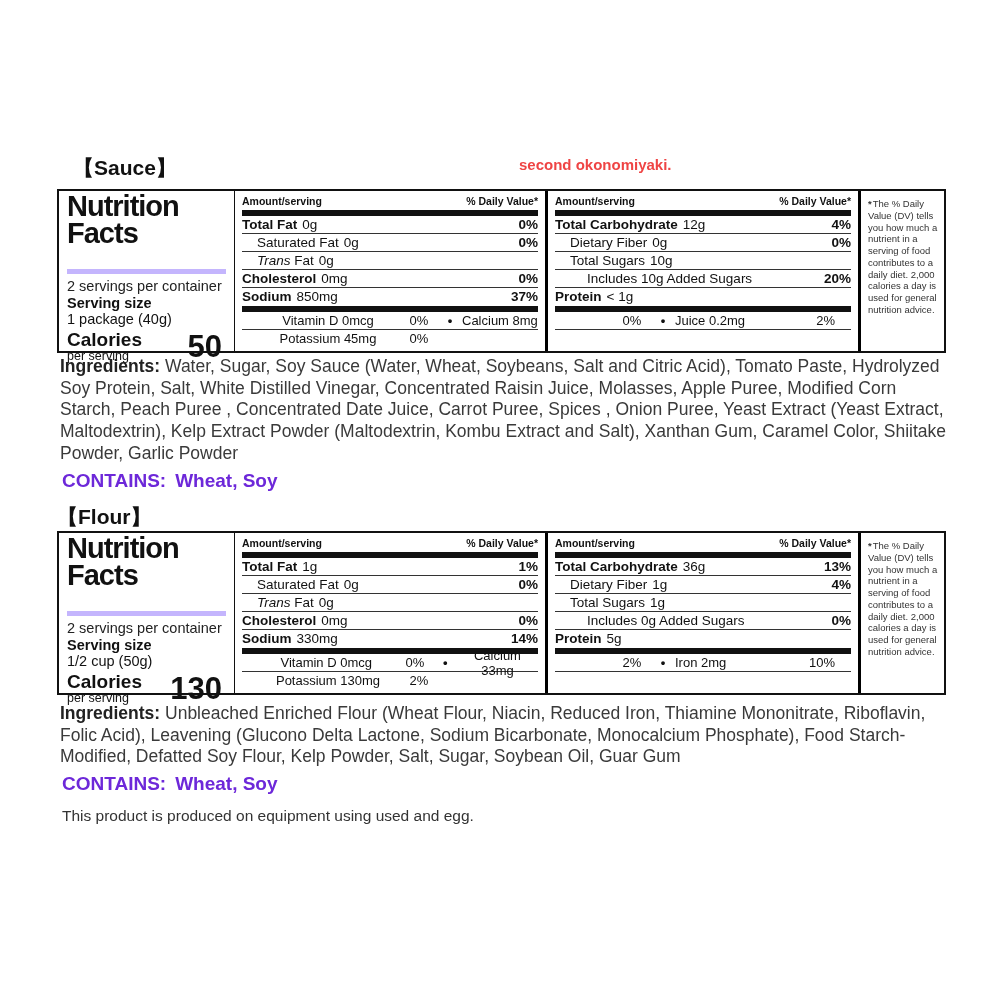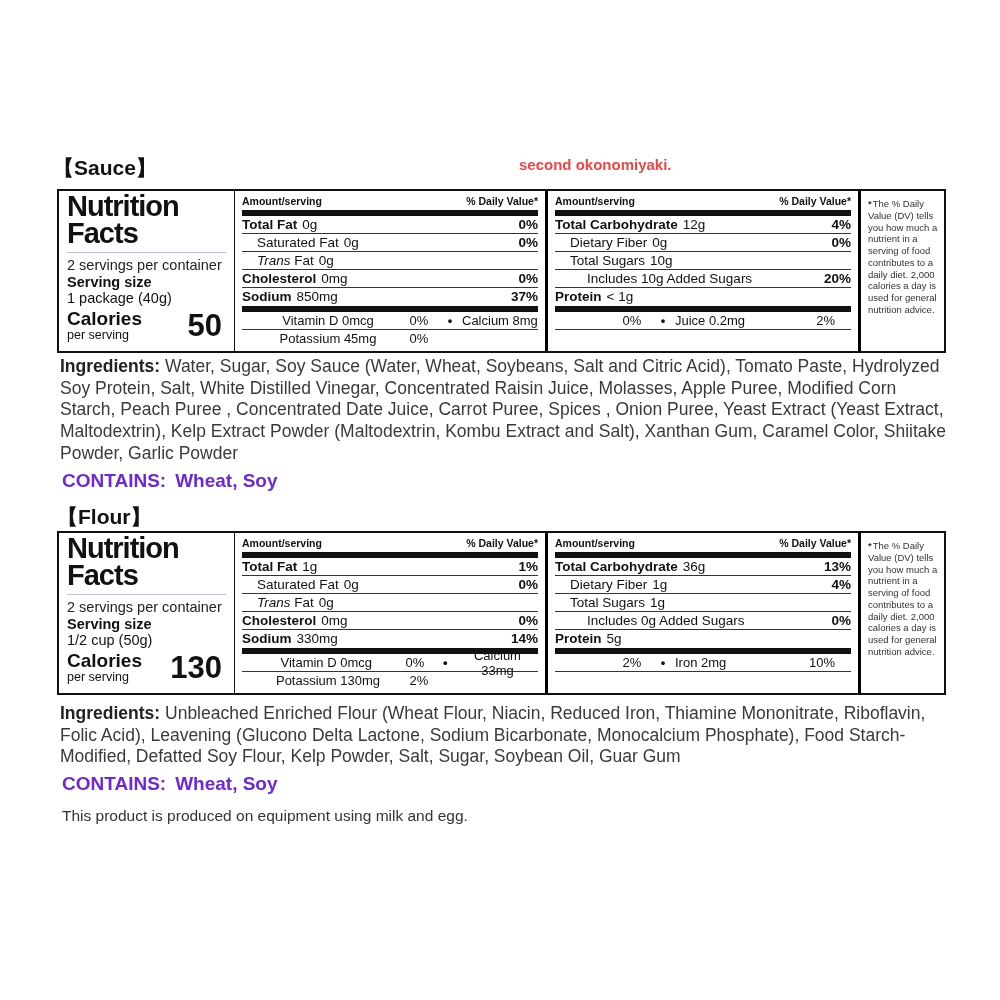--- a/index.html
+++ b/index.html
@@ -13,21 +13,21 @@
 
   
   .panel{display:flex;border:2px solid #111;background:#fff;box-sizing:border-box;}
   .col-info{width:176px;border-right:1px solid #111;padding:2px 8px 2px 8px;box-sizing:border-box;
             display:flex;flex-direction:column;}
   .col-nut{width:313px;border-right:3px solid #000000;padding:0 7px;box-sizing:border-box;
            display:flex;flex-direction:column;text-align:center;}
   .col-foot{flex:1;padding:7px 3px 0 7px;font-size:9.5px;line-height:1.24;color:#333;box-sizing:border-box;}
 
   .nf-title{font-size:29px;font-weight:bold;line-height:0.93;letter-spacing:-1px;color:#111;
-            border-bottom:1px solid #c4b5fd;padding-bottom:5px;}
+            border-bottom:5px solid #c4b5fd;padding-bottom:22px;}
   .servings{font-size:14.5px;margin-top:4px;color:#222;}
   .ss-label{font-size:14.5px;font-weight:bold;margin-top:1px;}
   .ss-value{font-size:14.5px;}
   .cal-row{display:flex;align-items:flex-start;margin-top:3px;}
   .cal-label{font-size:19px;font-weight:bold;line-height:1.05;}
   .cal-sub{font-size:12.5px;line-height:1.1;}
   .cal-value{margin-left:auto;font-size:31px;font-weight:bold;line-height:1;margin-top:1px;margin-right:4px;}
 
   .nut-header{display:flex;align-items:center;height:16px;font-size:10.5px;font-weight:bold;padding-top:2px;}
   .nut-header .right{margin-left:auto;}
@@ -58,21 +58,21 @@
   .ingredients .ing-label{font-weight:bold;color:#222;}
   .contains{font-size:19px;font-weight:bold;color:#6d28d9;}
   .contains .gap{display:inline-block;width:9px;}
   .footer-note{font-size:15.5px;color:#333;}
 </style>
 </head>
 <body>
 
 <div class="page">
 
-  <div class="abs section-label" style="left:53px;top:154px;">【Sauce】</div>
+  <div class="abs section-label" style="left:73px;top:154px;">【Sauce】</div>
   <div class="abs header-note" style="left:519px;top:156px;">second okonomiyaki.</div>
 
   <div class="abs panel" style="left:57px;top:189px;width:889px;height:164px;">
 
     <div class="col-info">
       <div class="nf-title">
         <div>Nutrition</div>
         <div>Facts</div>
       </div>
       <div class="servings">2 servings per container</div>
@@ -303,15 +303,15 @@
     </div>
   </div>
 
   <div class="abs ingredients" style="left:60px;top:703px;width:888px;">
     <span class="ing-label">Ingredients:</span><span> Unbleached Enriched Flour (Wheat Flour, Niacin, Reduced Iron, Thiamine Mononitrate, Riboflavin, Folic Acid), Leavening (Glucono Delta Lactone, Sodium Bicarbonate, Monocalcium Phosphate), Food Starch-Modified, Defatted Soy Flour, Kelp Powder, Salt, Sugar, Soybean Oil, Guar Gum</span>
   </div>
   <div class="abs contains" style="left:62px;top:773px;">
     <span>CONTAINS:</span><span class="gap"></span><span>Wheat, Soy</span>
   </div>
 
-  <div class="abs footer-note" style="left:62px;top:807px;">This product is produced on equipment using milk and egg.</div>
+  <div class="abs footer-note" style="left:62px;top:807px;">This product is produced on equipment using used and egg.</div>
 
 </div>
 
 </body></html>

